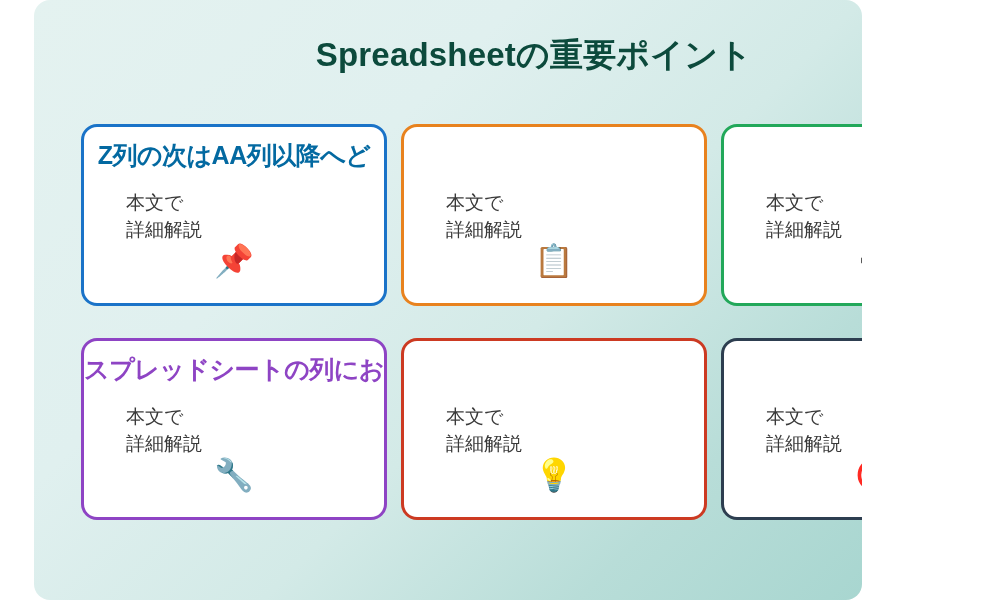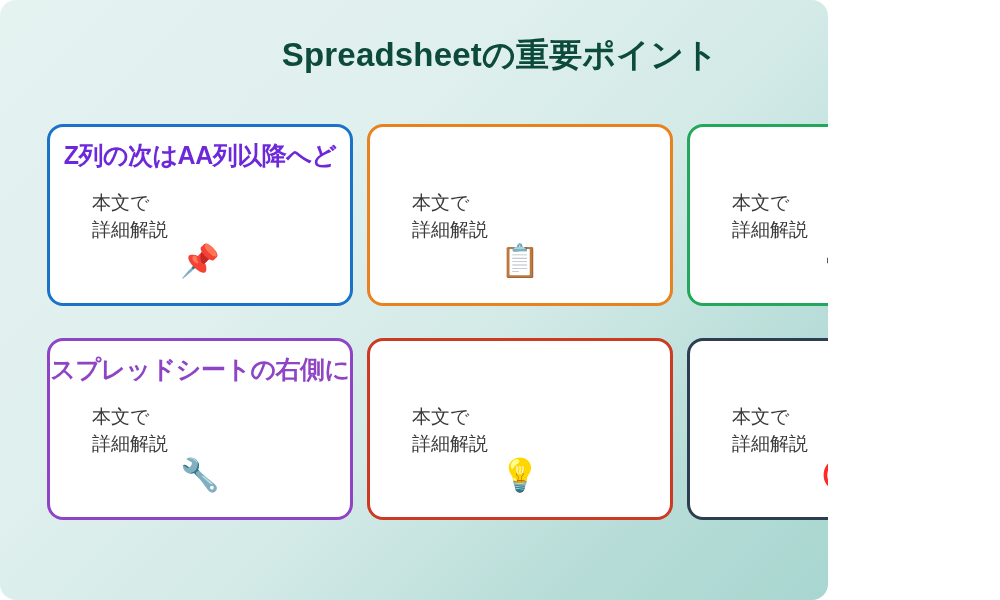--- a/index.html
+++ b/index.html
@@ -15,20 +15,21 @@
   }
 
   #canvas {
     position: relative;
     width: 828px;
     height: 600px;
     box-sizing: border-box;
     border-radius: 16px;
     overflow: hidden;
     background: linear-gradient(135deg, #e4f2f0 0%, #e0f0ef 34%, #d3eae7 58%, #b8ddd8 80%, #a8d6d0 100%);
+    margin-left: 34px;
   }
 
   #page-title {
     position: absolute;
     top: 33px;
     left: 0;
     width: 1000px;
     text-align: center;
     font-size: 33px;
     font-weight: bold;
@@ -92,21 +93,21 @@
     width: 100%;
     text-align: center;
     font-size: 32px;
     line-height: 1;
     color: #000000;
     font-family: "DejaVu Sans", sans-serif;
   }
 
   
   .card[data-accent="blue"]   { border-color: #1a73c8; }
-  .card[data-accent="blue"]   .card-title { color: #6d28d9; }
+  .card[data-accent="blue"]   .card-title { color: #0369a1; }
   .card[data-accent="orange"] { border-color: #e8821e; }
   .card[data-accent="orange"] .card-title { color: #e8821e; }
   .card[data-accent="green"]  { border-color: #22a85a; }
   .card[data-accent="green"]  .card-title { color: #22a85a; }
   .card[data-accent="purple"] { border-color: #8e44c4; }
   .card[data-accent="purple"] .card-title { color: #8e44c4; }
   .card[data-accent="red"]    { border-color: #cc3a22; }
   .card[data-accent="red"]    .card-title { color: #cc2a22; }
   .card[data-accent="navy"]   { border-color: #2d3e50; }
   .card[data-accent="navy"]   .card-title { color: #2d3e50; }
@@ -133,21 +134,21 @@
       <div class="card-icon">📋</div>
     </div>
 
     <div class="card" data-accent="green">
       <div class="card-body">本文で
 詳細解説</div>
       <div class="card-icon">✏</div>
     </div>
 
     <div class="card" data-accent="purple">
-      <div class="card-title">スプレッドシートの右側に</div>
+      <div class="card-title">スプレッドシートの列にお</div>
       <div class="card-body">本文で
 詳細解説</div>
       <div class="card-icon">🔧</div>
     </div>
 
     <div class="card" data-accent="red">
       <div class="card-body">本文で
 詳細解説</div>
       <div class="card-icon">💡</div>
     </div>

